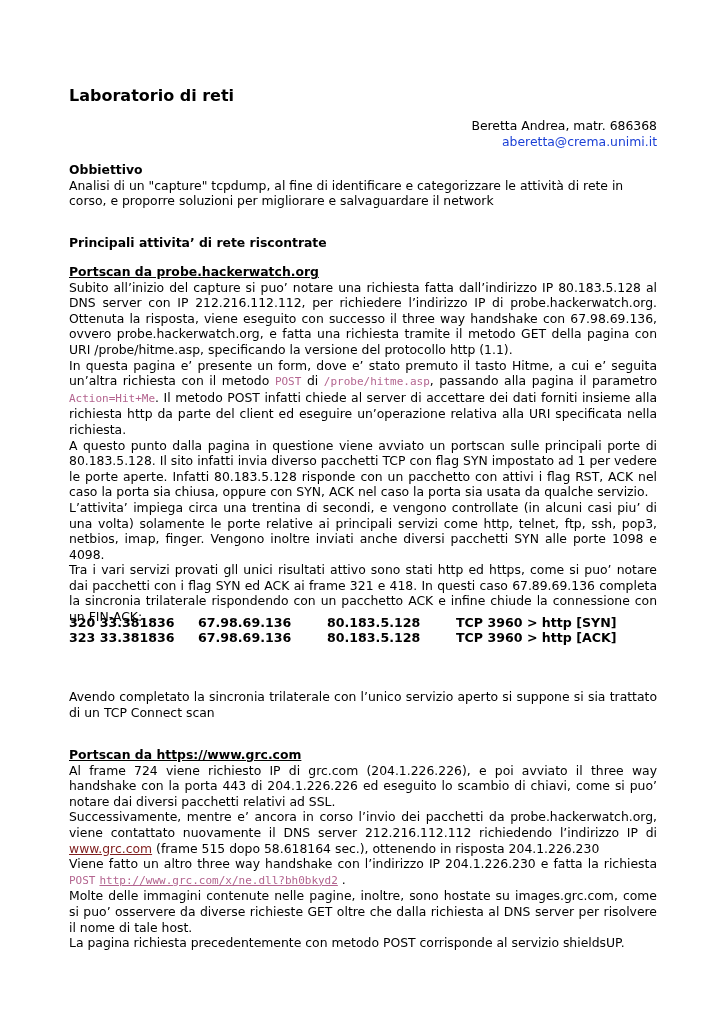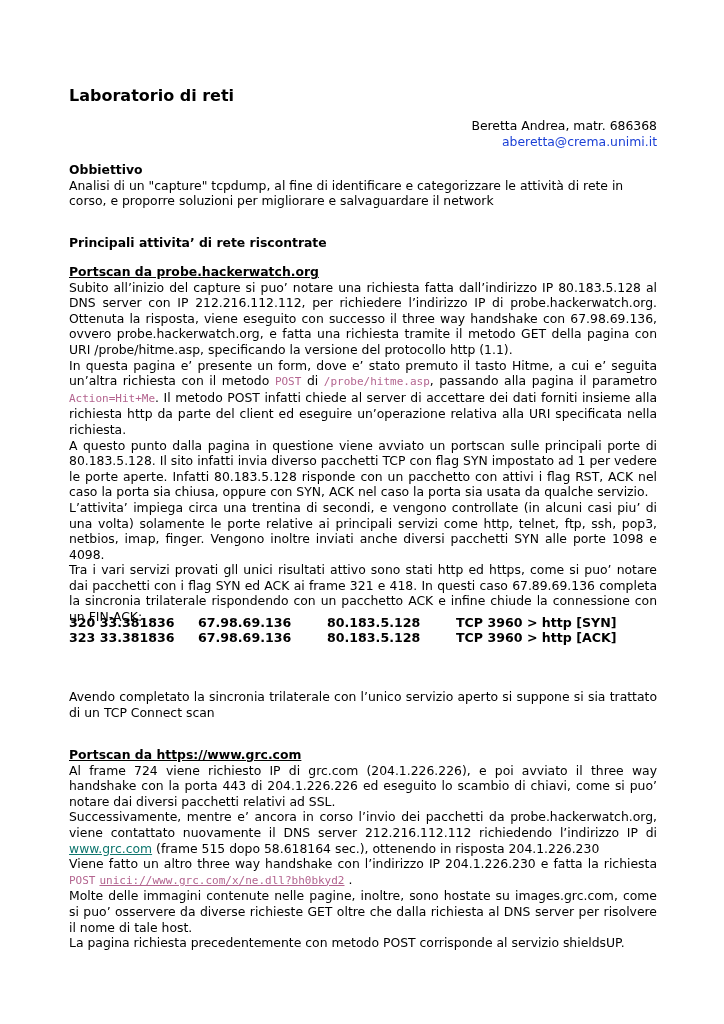--- a/index.html
+++ b/index.html
@@ -8,21 +8,21 @@
   .page { position: absolute; left: 69px; top: 0; width: 588px; }
   .title { position: absolute; top: 86px; left: 0; font-size: 16px; font-weight: bold; margin: 0; }
   .author { position: absolute; top: 118px; right: 0; text-align: right; font-size: 12.4px; line-height: 16px; }
   .author a { color: #1a3fd6; }
   .block { position: absolute; left: 0; width: 588px; font-size: 12.4px; line-height: 15.6px; }
   .justify { text-align: justify; }
   .bold { font-weight: bold; }
   .ul { text-decoration: underline; }
   .code { font-family: "DejaVu Sans Mono", monospace; color: #b3648f; font-size: 11px; }
   .code-link { font-family: "DejaVu Sans Mono", monospace; color: #b3648f; font-size: 11px; text-decoration: underline; }
-  .link { color: #0f766e; text-decoration: underline; }
+  .link { color: #7f1d1d; text-decoration: underline; }
   .pkt-table { position: absolute; left: 0; top: 615px; width: 588px; border-collapse: collapse; font-weight: bold; font-size: 12.6px; }
   .pkt-table td { padding: 0; height: 15px; line-height: 15px; white-space: nowrap; }
   .c1 { width: 129px; } .c2 { width: 129px; } .c3 { width: 129px; }
   p { margin: 0; }
 </style>
 </head>
 <body>
 
 <div class="page">
 
@@ -65,18 +65,18 @@
       </tr>
     </tbody>
   </table>
 
   <div class="block justify" style="top:689px;">Avendo completato la sincronia trilaterale con l’unico servizio aperto si suppone si sia trattato di un TCP Connect scan</div>
 
   <div class="block justify" style="top:747px;">
     <div class="bold ul">Portscan da https://www.grc.com</div>
     <p>  Al frame 724 viene richiesto IP di grc.com (204.1.226.226), e poi avviato il three way handshake con la porta 443 di 204.1.226.226 ed eseguito lo scambio di chiavi, come si puo’ notare dai diversi pacchetti relativi ad SSL.</p>
     <p><span> Successivamente, mentre e’ ancora in corso l’invio dei pacchetti da probe.hackerwatch.org, viene contattato nuovamente il DNS server 212.216.112.112 richiedendo l’indirizzo IP di </span><a class="link">www.grc.com</a><span> (frame 515 dopo 58.618164 sec.), ottenendo in risposta 204.1.226.230</span></p>
-    <p><span> Viene fatto un altro three way handshake con l’indirizzo IP 204.1.226.230 e fatta la richiesta </span><span class="code">POST</span><span> </span><a class="code-link">unici://www.grc.com/x/ne.dll?bh0bkyd2</a><span> .</span></p>
+    <p><span> Viene fatto un altro three way handshake con l’indirizzo IP 204.1.226.230 e fatta la richiesta </span><span class="code">POST</span><span> </span><a class="code-link">http://www.grc.com/x/ne.dll?bh0bkyd2</a><span> .</span></p>
     <p> Molte delle immagini contenute nelle pagine, inoltre, sono hostate su images.grc.com, come si puo’ osservere da diverse richieste GET oltre che dalla richiesta al DNS server per risolvere il nome di tale host.</p>
     <p> La pagina richiesta precedentemente con metodo POST corrisponde al servizio shieldsUP.</p>
   </div>
 
 </div>
 
 </body></html>

